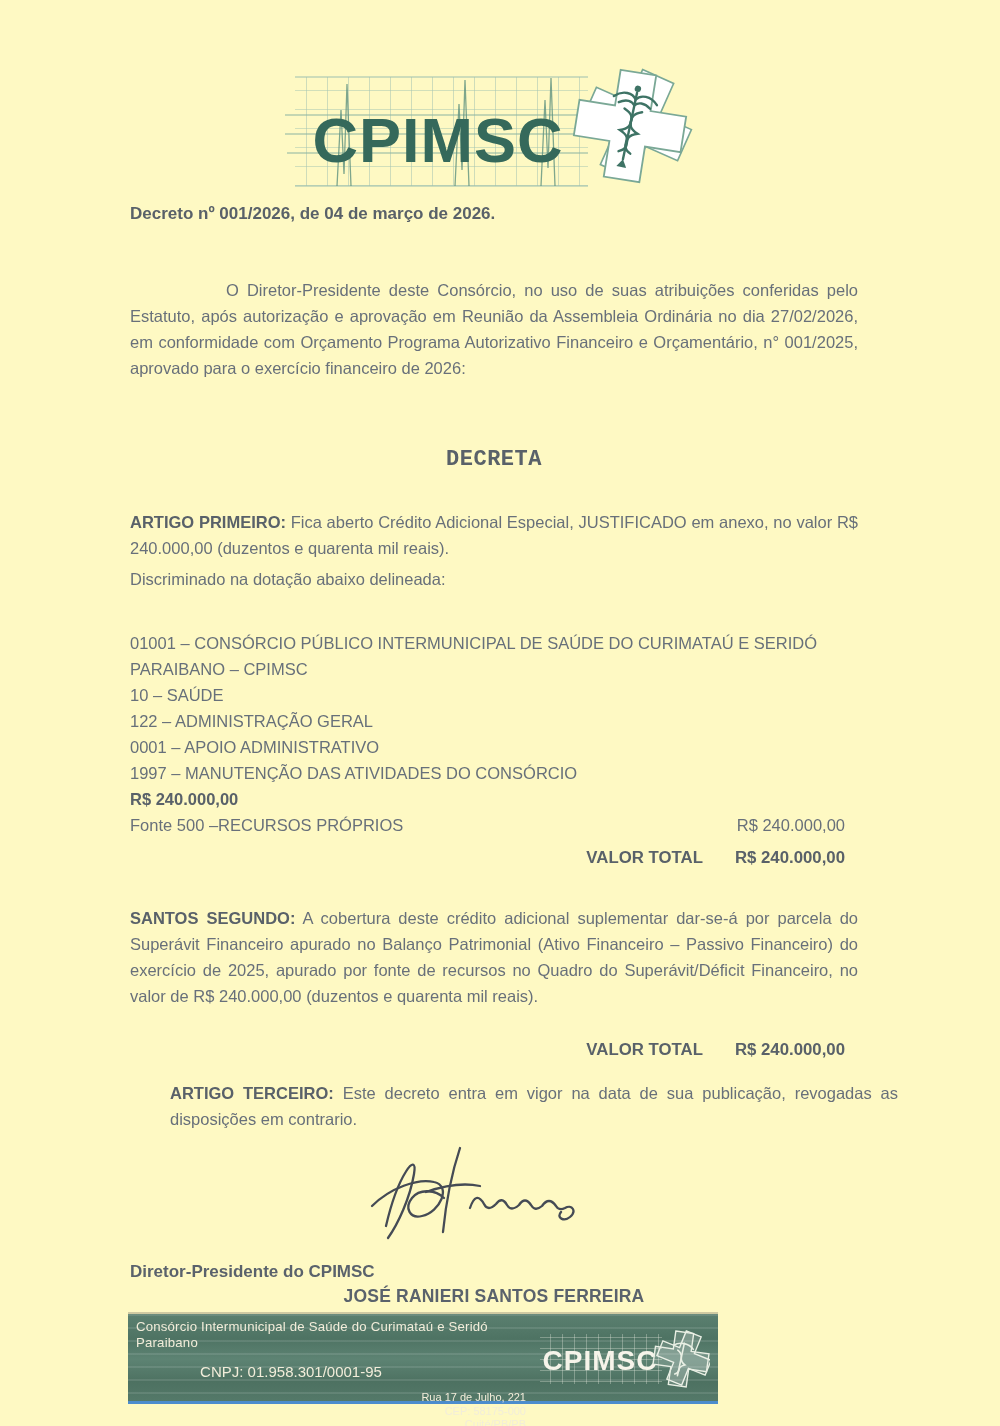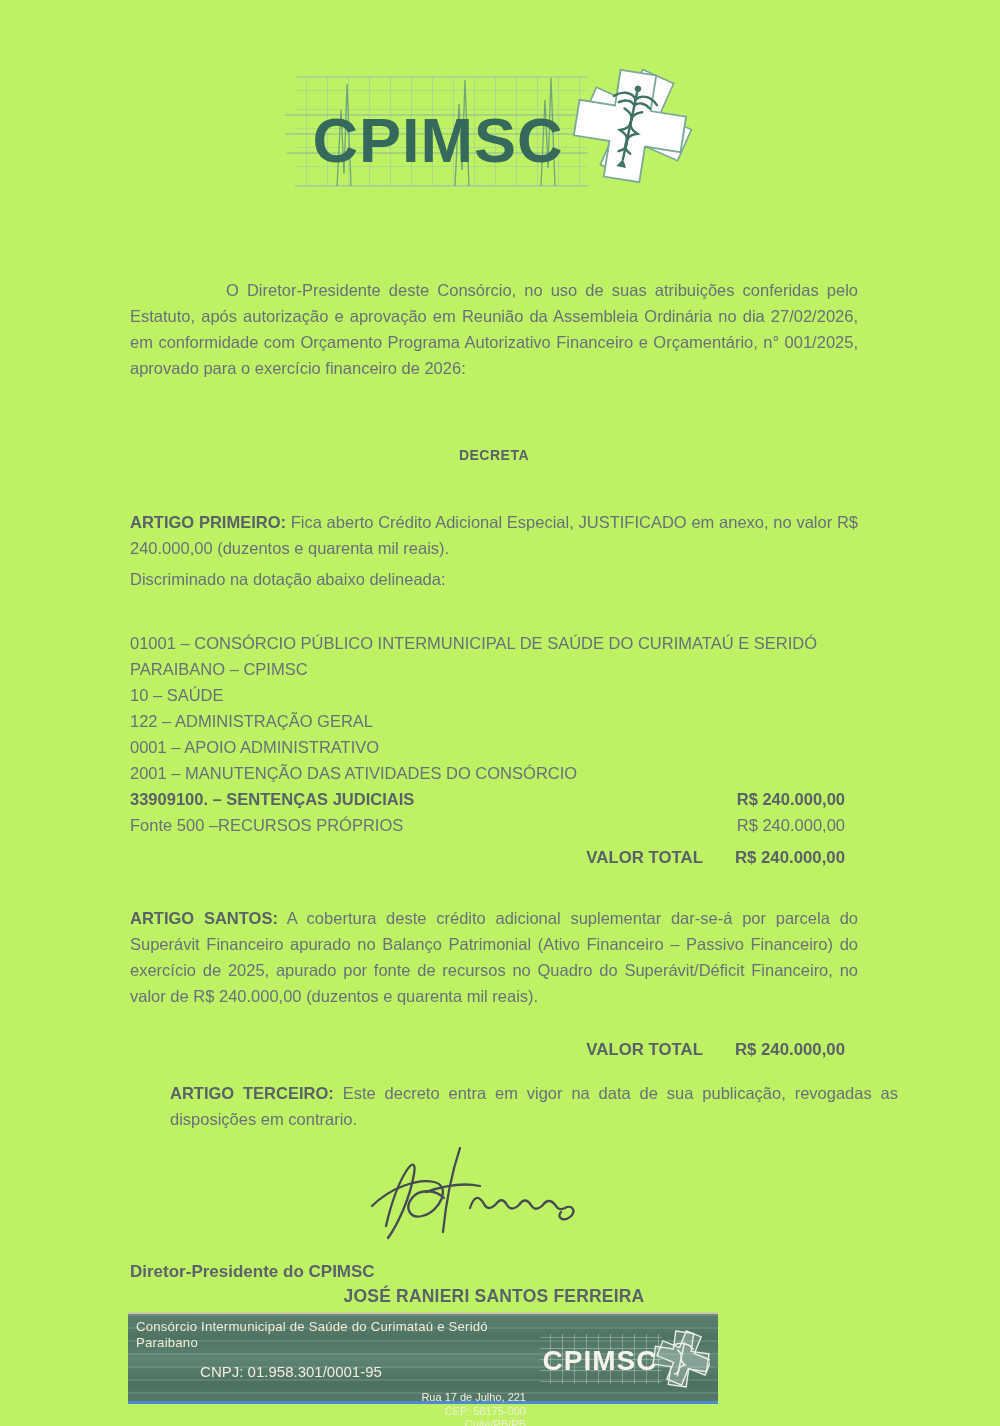--- a/index.html
+++ b/index.html
@@ -1,27 +1,27 @@
 <!DOCTYPE html>
 <html lang="pt"><head>
 <meta charset="utf-8">
 <style>
   html,body{margin:0;padding:0;background:#e9e9e9;}
   .page{
     position:relative;width:1000px;height:1426px;margin:0 auto;
-    background:#bef264;overflow:hidden;
+    background:#fef9c3;overflow:hidden;
     font-family:"Liberation Sans",sans-serif;
     color:#68707a;
     -webkit-font-smoothing:antialiased;
   }
   .abs{position:absolute;}
   .body-text{font-size:16.5px;line-height:26px;text-align:justify;color:#68707a;}
   b,.bold{font-weight:bold;color:#596169;}
   .doc-title{font-size:17px;font-weight:bold;color:#596169;}
-  .decreta{font-size:14px;font-weight:bold;color:#596169;text-align:center;letter-spacing:.5px;}
+  .decreta{font-size:22px;font-weight:bold;color:#596169;text-align:center;letter-spacing:.5px;font-family:Liberation Mono, monospace;}
   .dot-line{font-size:16.5px;line-height:26px;color:#67707a;}
   .budget-row{display:flex;justify-content:space-between;align-items:baseline;width:715px;line-height:26px;font-size:16.5px;}
   .budget-row .val{white-space:nowrap;}
   .vt-row{display:flex;gap:32px;font-size:16.8px;font-weight:bold;color:#596169;white-space:nowrap;}
   .sig-name{font-size:17.5px;font-weight:bold;color:#5a626c;text-align:center;letter-spacing:.2px;}
   .sig-role{font-size:17px;font-weight:bold;color:#5a626c;text-align:left;}
   .footer-bar{
     left:128px;top:1312px;width:590px;height:92px;
     background:
       repeating-linear-gradient(180deg,rgba(255,255,255,.10) 0 2px,rgba(0,0,0,0) 2px 13px),
@@ -75,55 +75,55 @@
         <circle cx="0" cy="-38" r="3.2" fill="#3e7365" stroke="none"></circle>
         <path d="M-22,-26 C-14,-34 -4,-33 0,-27 C4,-33 14,-34 22,-26"></path>
         <path d="M-16,-21 C-9,-26 -3,-25 0,-21 C3,-25 9,-26 16,-21"></path>
         <path d="M-9,-16 C9,-9 -9,-1 9,6 C-9,13 9,20 -6,27"></path>
         <path d="M9,-16 C-9,-9 9,-1 -9,6 C9,13 -9,20 6,27"></path>
         <path d="M0,34 l-5,8 l10,0 z" fill="#3e7365" stroke="none"></path>
       </g>
     </g>
   </svg>
 
+  <div class="abs doc-title" style="left:130px;top:204px;">Decreto nº 001/2026, de 04 de março de 2026.</div>
 
   <div class="abs body-text" style="left:130px;top:277px;width:728px;text-indent:96px;">O Diretor-Presidente deste Consórcio, no uso de suas atribuições conferidas pelo Estatuto, após autorização e aprovação em Reunião da Assembleia Ordinária no dia 27/02/2026, em conformidade com Orçamento Programa Autorizativo Financeiro e Orçamentário, n° 001/2025, aprovado para o exercício financeiro de 2026:</div>
 
   <div class="abs decreta" style="left:130px;top:447px;width:728px;">DECRETA</div>
 
   <div class="abs body-text" style="left:130px;top:509px;width:728px;">
     <b>ARTIGO PRIMEIRO:</b>
     <span>Fica aberto Crédito Adicional Especial, JUSTIFICADO em anexo, no valor R$ 240.000,00 (duzentos e quarenta mil reais).</span>
   </div>
 
   <div class="abs body-text" style="left:130px;top:566px;width:728px;text-align:left;">Discriminado na dotação abaixo delineada:</div>
 
   <div class="abs" style="left:130px;top:630px;width:728px;">
     <div class="dot-line" style="width:728px;">01001 – CONSÓRCIO PÚBLICO INTERMUNICIPAL DE SAÚDE DO CURIMATAÚ E SERIDÓ PARAIBANO – CPIMSC</div>
     <div class="dot-line">10 – SAÚDE</div>
     <div class="dot-line">122 – ADMINISTRAÇÃO GERAL</div>
     <div class="dot-line">0001 – APOIO ADMINISTRATIVO</div>
-    <div class="dot-line">2001 – MANUTENÇÃO DAS ATIVIDADES DO CONSÓRCIO</div>
+    <div class="dot-line">1997 – MANUTENÇÃO DAS ATIVIDADES DO CONSÓRCIO</div>
     <div class="budget-row bold">
-      <span>33909100. – SENTENÇAS JUDICIAIS</span>
       <span class="val">R$ 240.000,00</span>
     </div>
     <div class="budget-row">
       <span>Fonte 500 –RECURSOS PRÓPRIOS</span>
       <span class="val">R$ 240.000,00</span>
     </div>
   </div>
 
   <div class="abs vt-row" style="right:155px;top:848px;">
     <span>VALOR TOTAL</span>
     <span>R$ 240.000,00</span>
   </div>
 
   <div class="abs body-text" style="left:130px;top:905px;width:728px;">
-    <b>ARTIGO SANTOS:</b>
+    <b>SANTOS SEGUNDO:</b>
     <span>A cobertura deste crédito adicional suplementar dar-se-á por parcela do Superávit Financeiro apurado no Balanço Patrimonial (Ativo Financeiro – Passivo Financeiro) do exercício de 2025, apurado por fonte de recursos no Quadro do Superávit/Déficit Financeiro, no valor de R$ 240.000,00 (duzentos e quarenta mil reais).</span>
   </div>
 
   <div class="abs vt-row" style="right:155px;top:1040px;">
     <span>VALOR TOTAL</span>
     <span>R$ 240.000,00</span>
   </div>
 
   <div class="abs body-text" style="left:130px;top:1080px;width:728px;margin-left:40px;">
     <b>ARTIGO TERCEIRO:</b>

